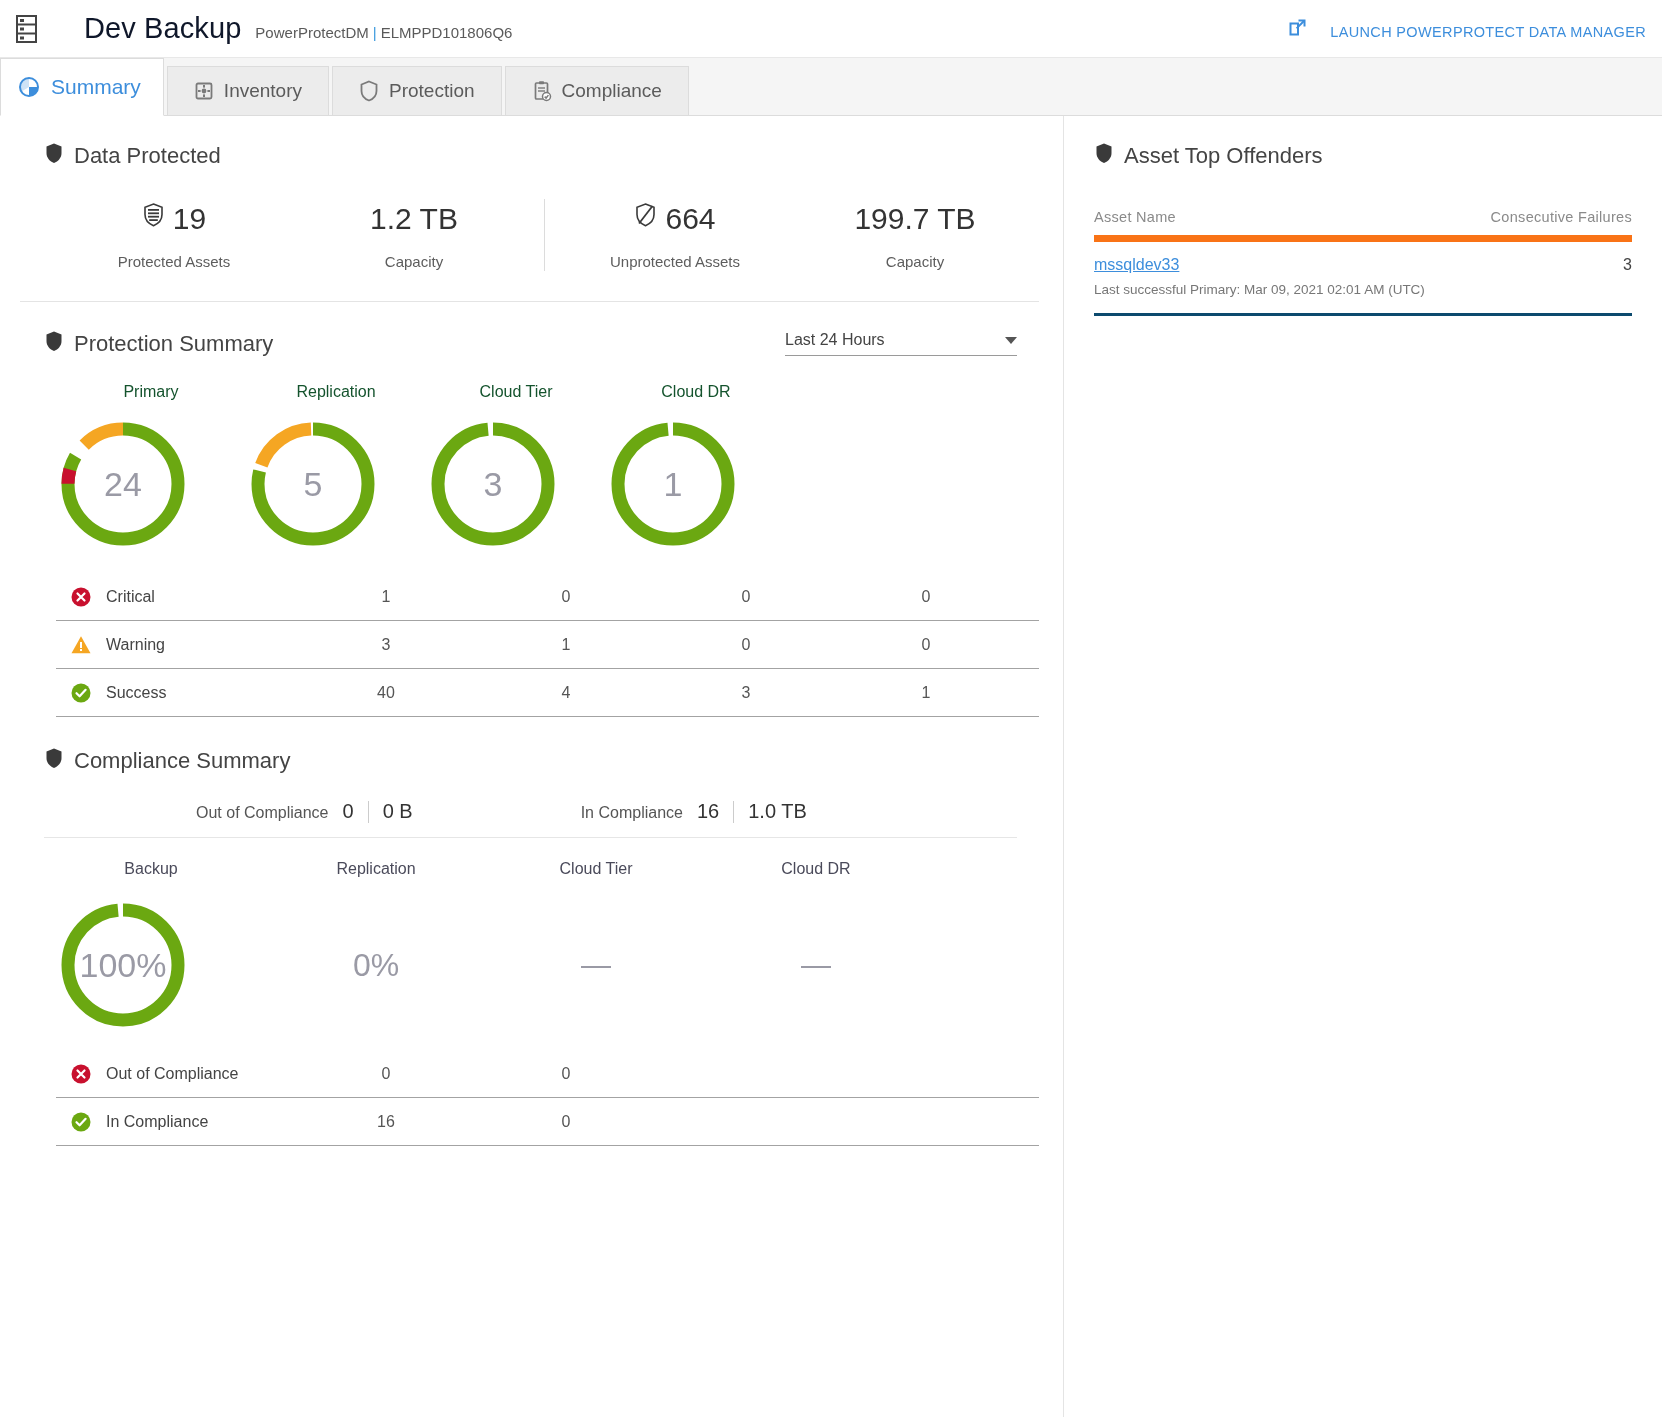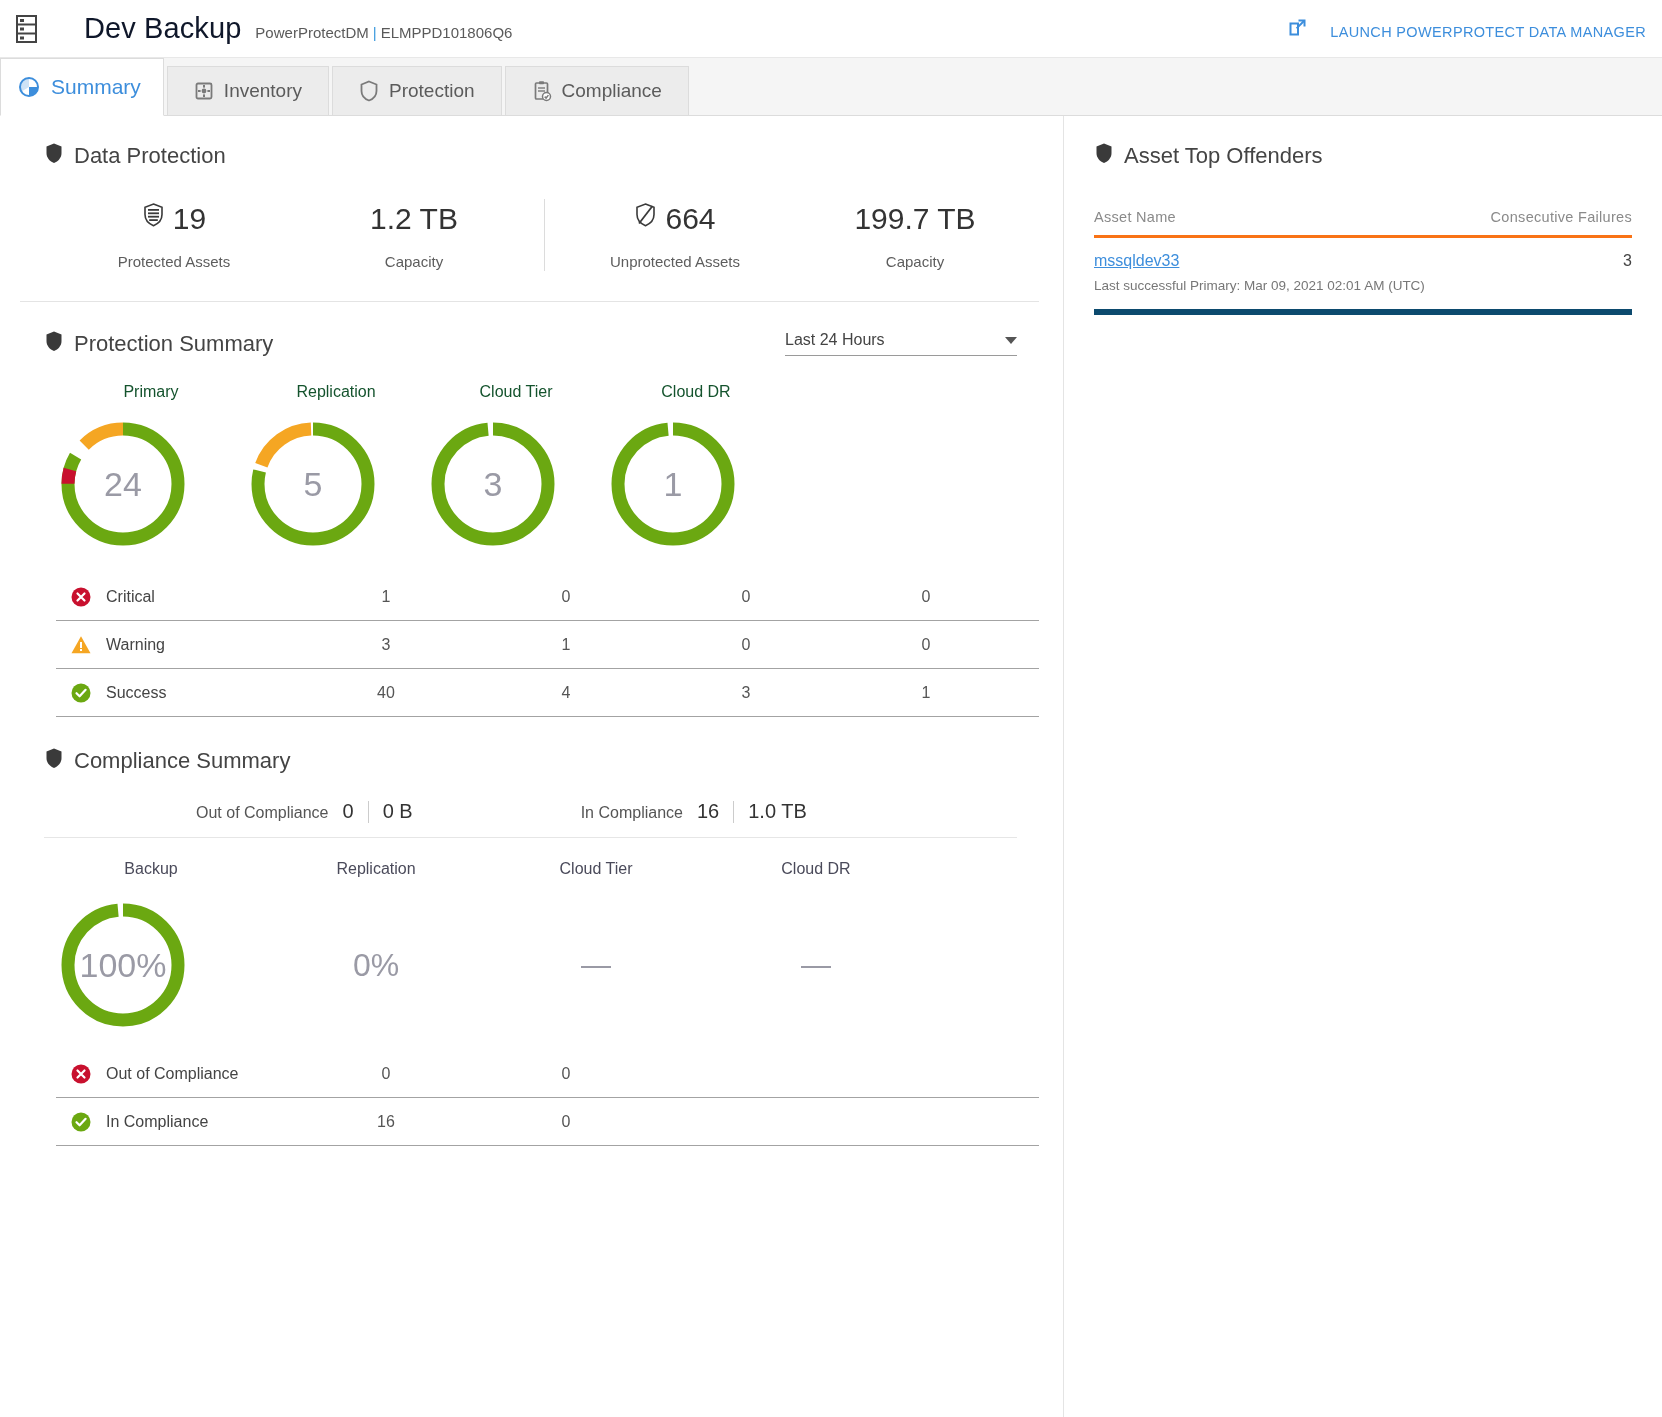--- a/index.html
+++ b/index.html
@@ -142,24 +142,24 @@
   .comp-cell { width: 180px; text-align:center; }
   .comp-head { font-size: 16px; color:#4a4a5a; margin-bottom: 20px;}
   .pct-text { font-size: 32px; color:#9a9aa5; line-height:134px; }
   .dash { font-size: 30px; color:#9a9aa5; line-height:134px; }
 
   
   .top-off { padding: 26px 30px 0 30px; }
   .to-table { margin-top: 40px; }
   .to-head {
     display:flex; font-size: 14.5px; color:#8a8a8a; letter-spacing:.3px;
-    padding-bottom: 10px; border-bottom:3px solid #f97316;
+    padding-bottom: 10px; border-bottom:7px solid #f97316;
   }
   .to-head .c1 { flex:1 1 auto; }
-  .to-row { padding: 14px 0 16px 0; border-bottom: 6px solid #0c4a6e; }
+  .to-row { padding: 14px 0 16px 0; border-bottom: 3px solid #0c4a6e; }
   .to-r1 { display:flex; align-items:baseline; }
   .to-name { color:#3d8edc; font-size:16px; flex:1 1 auto; cursor:pointer;}
   .to-count { font-size:16px; color:#444; }
   .to-sub { font-size: 13.5px; color:#777; margin-top: 8px; }
 </style>
 </head>
 <body>
 
 <div class="page">
 
@@ -243,21 +243,21 @@
     <div class="left-col">
 
       <div class="data-protected">
         <div class="sec-head">
           <span class="shield">
             <svg width="20" height="23" viewBox="0 0 20 23">
               <path d="M10 1.5 L17.5 4.5 V11 C17.5 15.9 14.2 19.3 10 21 C5.8 19.3 2.5 15.9 2.5 11 V4.5 Z" fill="#3a3a3a"></path>
               <path d="M10 2.6 L10 19.9 C6.6 18.4 3.6 15.4 3.6 11 V5.2 Z" fill="#3a3a3a"></path>
             </svg>
           </span>
-          <span class="sh-title">Data Protection</span>
+          <span class="sh-title">Data Protected</span>
         </div>
 
         <div class="dp-stats">
           <div class="dp-group">
             <div class="dp-cell">
               <div class="dp-val">
                 <span>
                   <svg width="23" height="27" viewBox="0 0 23 27">
                     <path d="M11.5 2 L20 5.3 V12.6 C20 18 16.2 21.8 11.5 23.7 C6.8 21.8 3 18 3 12.6 V5.3 Z" fill="none" stroke="#3a3a3a" stroke-width="1.6"></path>
                     <rect x="6" y="7" width="11" height="1.8" fill="#3a3a3a"></rect>

